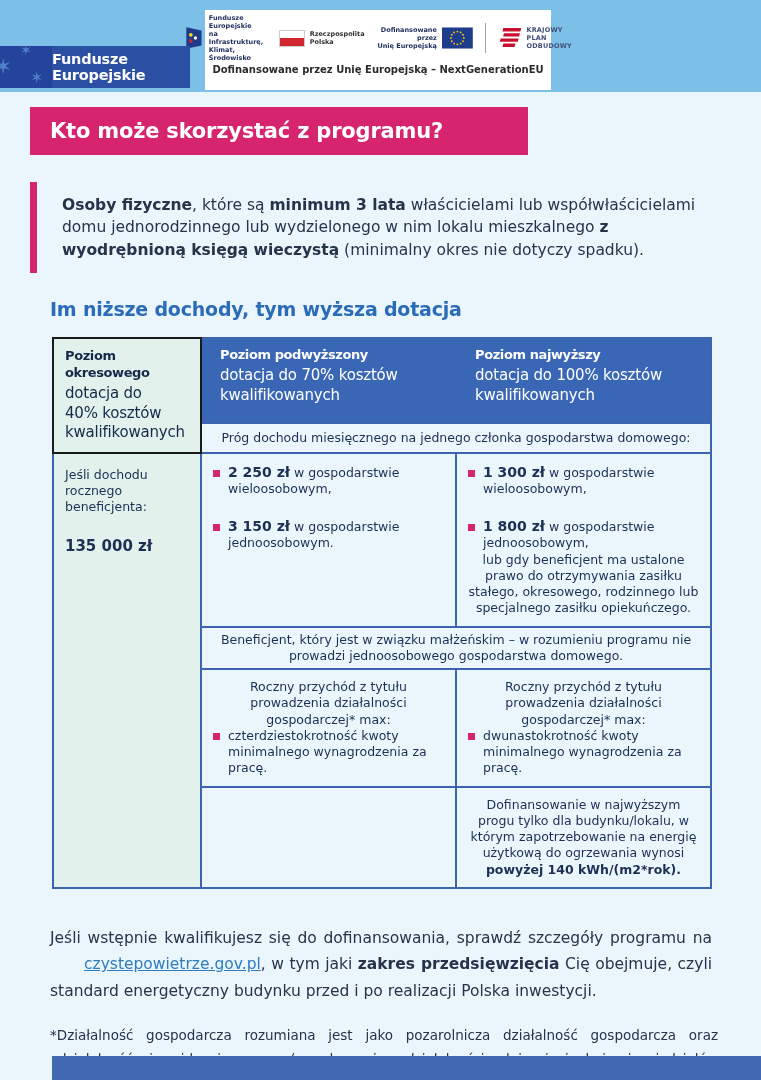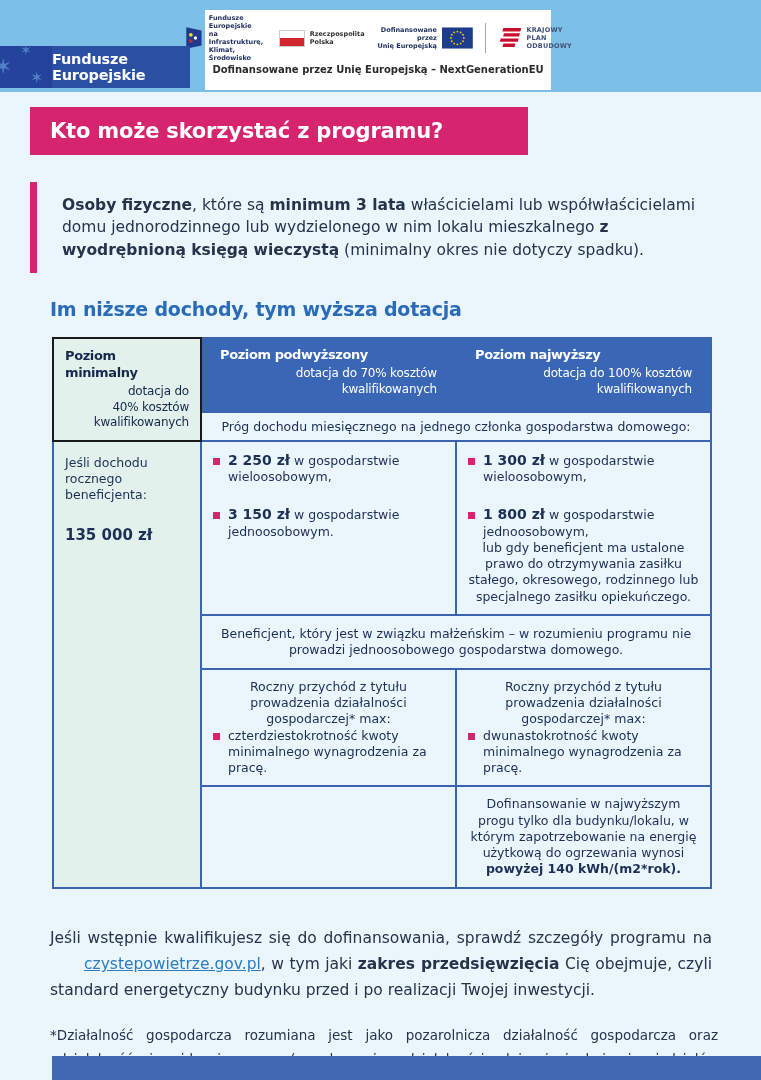--- a/index.html
+++ b/index.html
@@ -80,21 +80,21 @@
     margin:17px 0 0 52px;width:658px;
     font-size:12.5px;line-height:1.3;color:var(--navy-text);
   }
   .grid col.c1{width:148px;}
   .grid col.c2{width:255px;}
   .grid col.c3{width:255px;}
   .grid td{border:2px solid var(--table-border-blue);vertical-align:top;background:var(--page-bg);padding:9px 11px;}
   td.headblue{background:var(--table-header-blue);color:#fff;padding:8px 18px;}
   td.head1{background:var(--mint-green);border-color:#1A1A1A;color:#15294B;}
   .ht{font-weight:bold;font-size:13px;letter-spacing:-.4px;margin-bottom:2px;}
-  .hs{font-size:12px;letter-spacing:-.2px;text-align:right;}
+  .hs{font-size:15px;letter-spacing:-.2px;}
   td.spanrow{text-align:center;padding:4px 8px;vertical-align:middle;}
   td.mint{background:var(--mint-green);padding:13px 11px;}
   .amount{font-weight:bold;font-size:15px;margin-top:22px;}
   .grid ul{list-style:none;margin:0;padding:0;}
   .grid li{margin:0 0 20px 0;padding-left:15px;text-indent:-15px;}
   .grid li:last-child{margin-bottom:0;}
   .bullet{display:inline-block;width:7px;height:7px;background:var(--accent-pink);margin-right:8px;text-indent:0;}
   .amt{font-weight:bold;font-size:14px;}
   .cell-extra{margin:18px 0 0 0;}
   .biz-label{margin:0 0 9px 0;}
@@ -197,21 +197,21 @@
 
 <table class="grid">
   <colgroup>
       <col class="c1">
       <col class="c2">
       <col class="c3">
     </colgroup>
   <tbody>
       <tr>
     <td class="head1" rowspan="2" style="height:85px;">
-      <div class="ht">Poziom minimalny</div>
+      <div class="ht">Poziom okresowego</div>
       <div class="hs pre">dotacja do
 40% kosztów
 kwalifikowanych</div>
     </td>
     <td class="headblue" style="height:63px;">
       <div class="ht">Poziom podwyższony</div>
       <div class="hs pre">dotacja do 70% kosztów
 kwalifikowanych</div>
     </td>
     <td class="headblue">
@@ -238,21 +238,21 @@
     </td>
     <td>
       <ul>
         <li><span class="bullet"></span><span class="amt">1 300 zł</span><span> w gospodarstwie wieloosobowym,</span></li>
         <li><span class="bullet"></span><span class="amt">1 800 zł</span><span> w gospodarstwie jednoosobowym,</span></li>
       </ul>
       <p class="cell-extra">lub gdy beneficjent ma ustalone prawo do otrzymywania zasiłku stałego, okresowego, rodzinnego lub specjalnego zasiłku opiekuńczego.</p>
     </td>
   </tr>
   <tr>
-    <td class="spanrow center" colspan="2" style="height:54px;">Beneficjent, który jest w związku małżeńskim – w rozumieniu programu nie prowadzi jednoosobowego gospodarstwa domowego.</td>
+    <td class="spanrow center" colspan="2" style="height:42px;">Beneficjent, który jest w związku małżeńskim – w rozumieniu programu nie prowadzi jednoosobowego gospodarstwa domowego.</td>
   </tr>
   <tr>
     <td style="height:92px;">
       <p class="biz-label">Roczny przychód z tytułu prowadzenia działalności gospodarczej* max:</p>
       <ul>
         <li><span class="bullet"></span><span>czterdziestokrotność kwoty minimalnego wynagrodzenia za pracę.</span></li>
       </ul>
     </td>
     <td>
       <p class="biz-label">Roczny przychód z tytułu prowadzenia działalności gospodarczej* max:</p>
@@ -263,17 +263,17 @@
   </tr>
   <tr>
     <td style="height:100px;"></td>
     <td>
       <p><span>Dofinansowanie w najwyższym progu tylko dla budynku/lokalu, w którym zapotrzebowanie na energię użytkową do ogrzewania wynosi </span><span class="bold">powyżej 140 kWh/(m2*rok).</span></p>
     </td>
   </tr>
 </tbody>
   </table>
 
-<p class="closing"><span>Jeśli wstępnie kwalifikujesz się do dofinansowania, sprawdź szczegóły programu na </span><a href="#" class="link">czystepowietrze.gov.pl</a><span>, w tym jaki </span><span class="bold">zakres przedsięwzięcia</span><span> Cię obejmuje, czyli standard energetyczny budynku przed i po realizacji Twojej inwestycji.</span></p>
+<p class="closing"><span>Jeśli wstępnie kwalifikujesz się do dofinansowania, sprawdź szczegóły programu na </span><a href="#" class="link">czystepowietrze.gov.pl</a><span>, w tym jaki </span><span class="bold">zakres przedsięwzięcia</span><span> Cię obejmuje, czyli standard energetyczny budynku przed i po realizacji Polska inwestycji.</span></p>
 
 <p class="footnote">*Działalność gospodarcza rozumiana jest jako pozarolnicza działalność gospodarcza oraz działalność nieewidencjonowana (z wyłączeniem działalności rolniczej nieobejmującej działów specjalnych produkcji rolnej), w tym np. najem oraz najem okazjonalny.</p>
 
 <div class="footer-bar"></div>
 
 </body></html>

